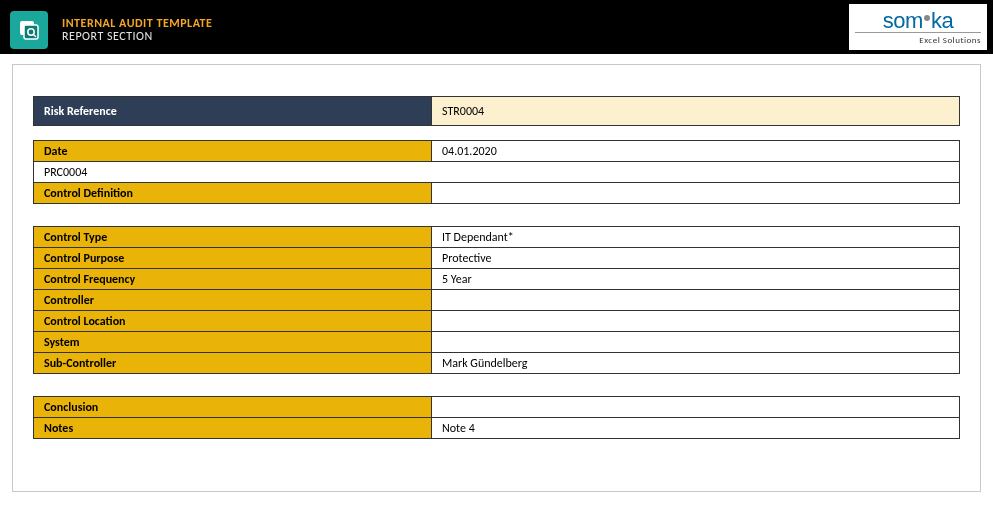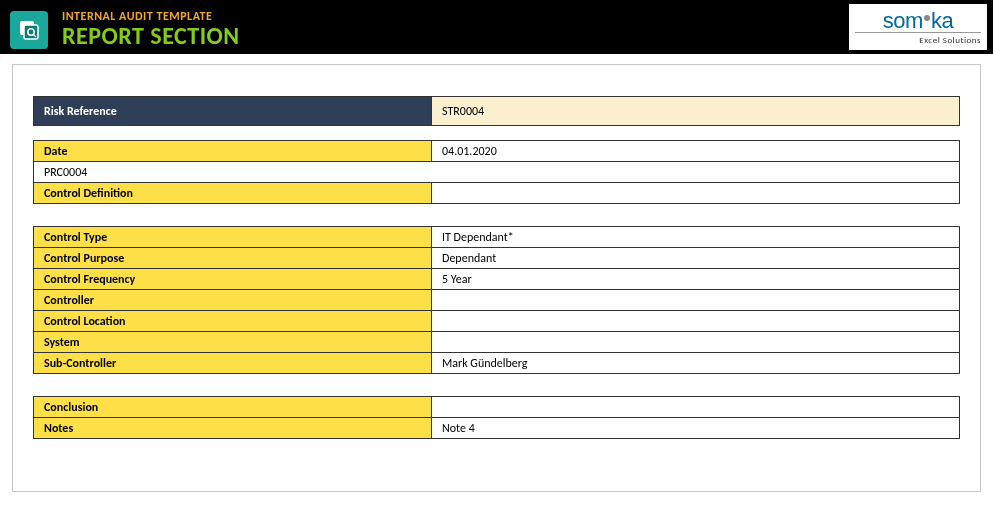--- a/index.html
+++ b/index.html
@@ -30,23 +30,23 @@
   }
   .logo-icon svg { width: 24px; height: 24px; }
   .header-titles { display: flex; flex-direction: column; line-height: 1.1; }
   .header-super {
     color: #f5a623;
     font-size: 12px;
     font-weight: 700;
     letter-spacing: 0.5px;
   }
   .header-main {
-    color: #84cc16;
-    font-size: 24px;
-    font-weight: 700;
+    color: #e5e5e5;
+    font-size: 12px;
+    font-weight: 400;
     letter-spacing: 0.5px;
   }
   .brand-box {
     position: absolute;
     right: 6px;
     top: 4px;
     width: 138px;
     height: 46px;
     background: #ffffff;
     display: flex;
@@ -117,21 +117,21 @@
   .row.header-row .cell-label {
     background: #2f3e57;
     color: #ffffff;
     font-size: 12px;
   }
   .row.header-row .cell-value {
     background: #fdf0cf;
     color: #000;
   }
   .row.body-row .cell-label {
-    background: #fde047;
+    background: #eab308;
     color: #000;
   }
   .row.body-row .cell-value {
     background: #ffffff;
     color: #000;
   }
 </style>
 </head>
 <body>
 
@@ -179,21 +179,21 @@
     </div>
   </div>
 
   <div class="row-group">
     <div class="row body-row">
       <div class="cell-label">Control Type</div>
       <div class="cell-value">IT Dependant*</div>
     </div>
     <div class="row body-row">
       <div class="cell-label">Control Purpose</div>
-      <div class="cell-value">Dependant</div>
+      <div class="cell-value">Protective</div>
     </div>
     <div class="row body-row">
       <div class="cell-label">Control Frequency</div>
       <div class="cell-value">5 Year</div>
     </div>
     <div class="row body-row">
       <div class="cell-label">Controller</div>
       <div class="cell-value"></div>
     </div>
     <div class="row body-row">

